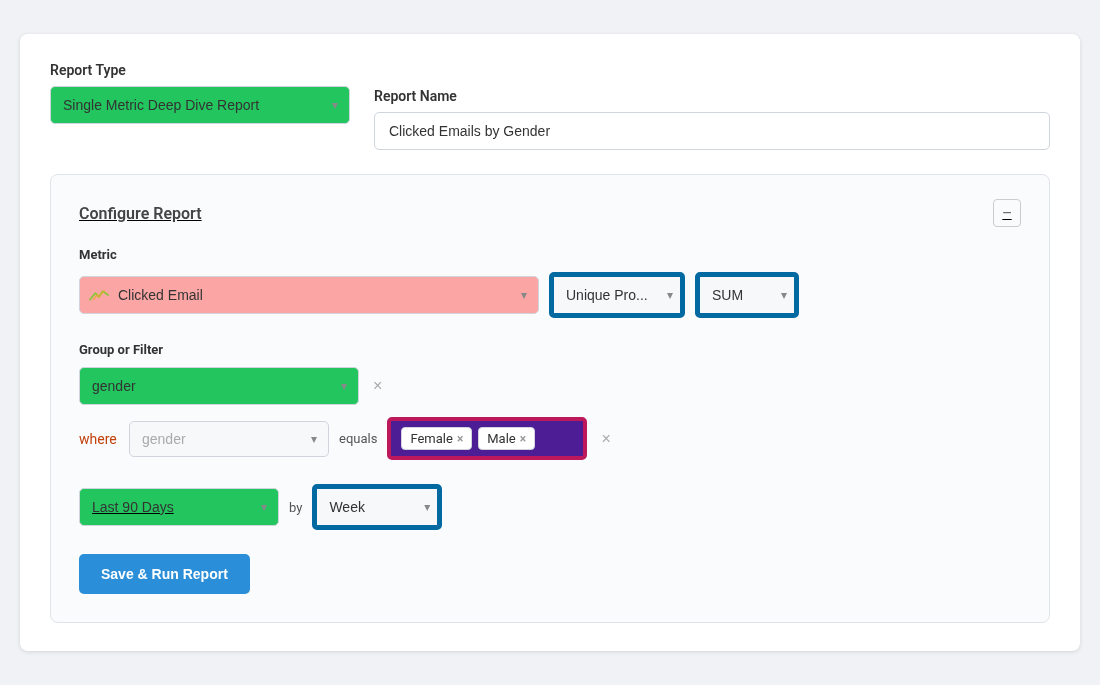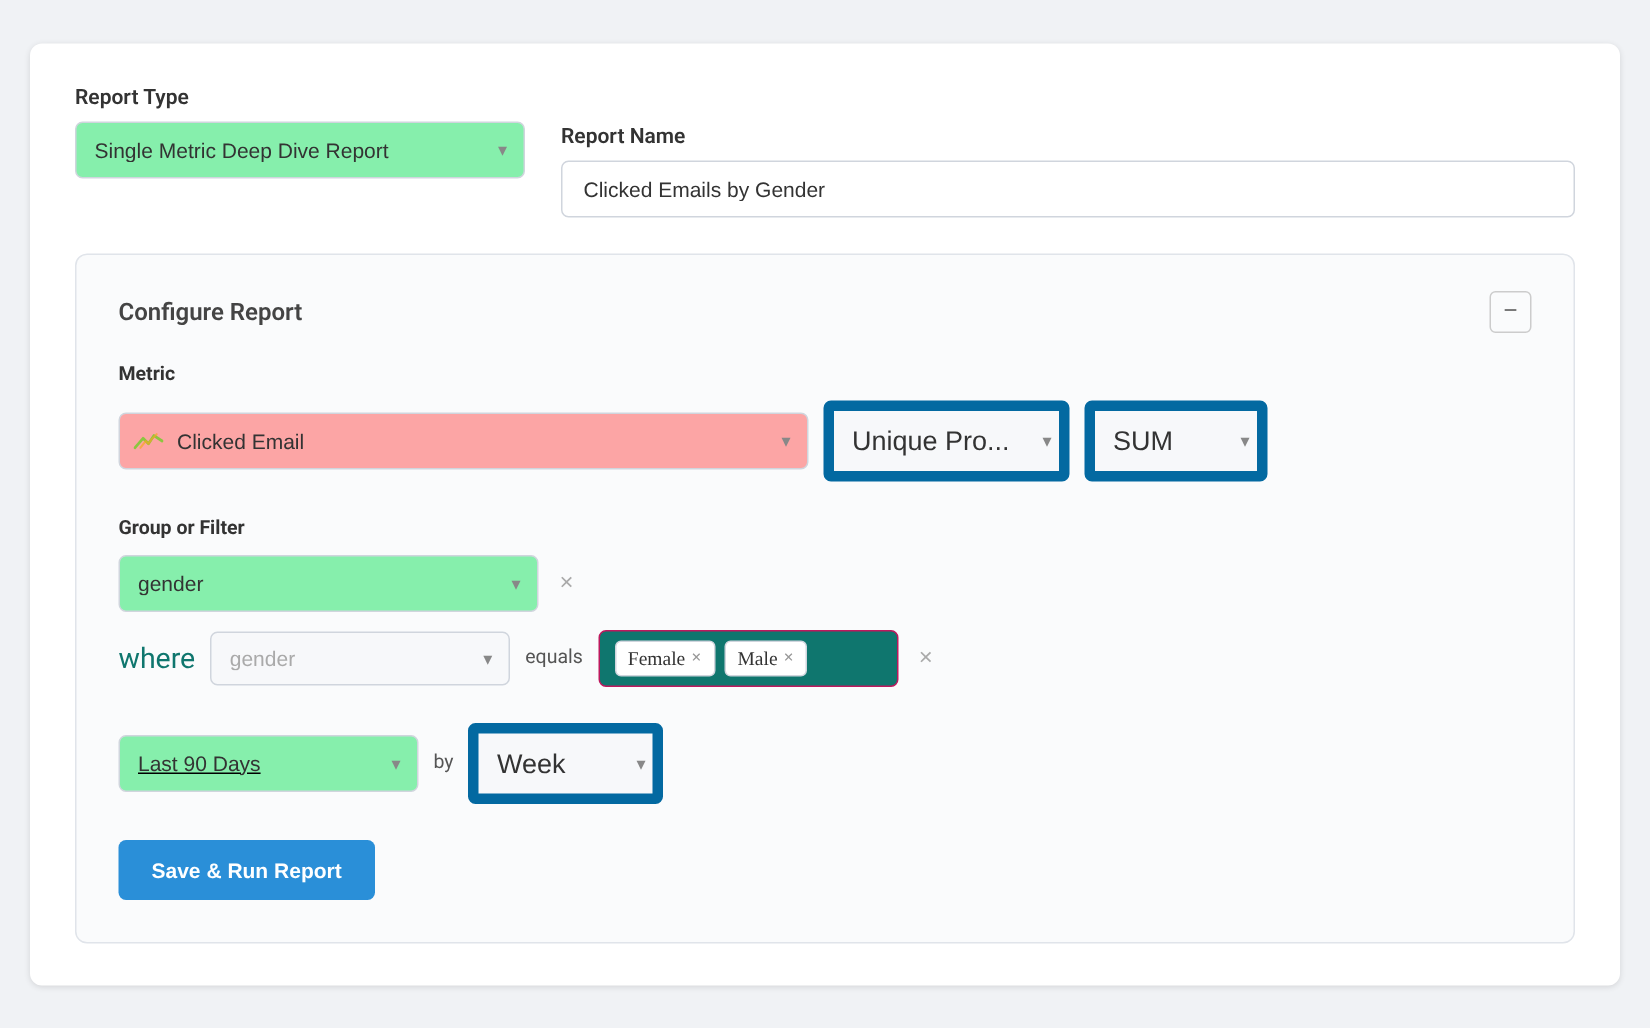--- a/index.html
+++ b/index.html
@@ -59,21 +59,21 @@
       position: relative;
       display: inline-flex;
       align-items: center;
       width: 100%;
     }
 
     .select-wrapper select {
       width: 100%;
       appearance: none;
       -webkit-appearance: none;
-      background: #86efac;
+      background: #22c55e;
       border: 1px solid #d0d5dd;
       border-radius: 5px;
       padding: 10px 36px 10px 12px;
       font-size: 14px;
       color: #333;
       cursor: pointer;
       outline: none;
     }
 
     .chevron-icon {
@@ -101,20 +101,21 @@
       padding: 24px 28px 28px 28px;
       background: #fafbfc;
       position: relative;
     }
 
     .configure-header {
       display: flex;
       justify-content: space-between;
       align-items: center;
       margin-bottom: 20px;
+      text-decoration: underline;
     }
 
     .configure-title {
       font-size: 16px;
       font-weight: 600;
       color: #444;
     }
 
     .collapse-btn {
       background: none;
@@ -188,24 +189,24 @@
     .small-select-wrapper {
       position: relative;
       display: inline-flex;
       align-items: center;
     }
 
     .small-select-wrapper select {
       appearance: none;
       -webkit-appearance: none;
       background: #f7f8fa;
-      border: 7px solid #0369a1;
+      border: 5px solid #0369a1;
       border-radius: 5px;
       padding: 10px 32px 10px 12px;
-      font-size: 18px;
+      font-size: 14px;
       color: #333;
       cursor: pointer;
       outline: none;
     }
 
     .group-filter-section {
       margin-bottom: 24px;
     }
 
     .group-filter-row {
@@ -230,22 +231,22 @@
       align-items: center;
     }
 
     .where-row {
       display: flex;
       align-items: center;
       gap: 10px;
     }
 
     .where-label {
-      font-size: 19px;
-      color: #0f766e;
+      font-size: 14px;
+      color: #c2410c;
       min-width: 40px;
     }
 
     .where-select-wrapper {
       position: relative;
       display: inline-flex;
       align-items: center;
       width: 200px;
     }
 
@@ -265,27 +266,26 @@
 
     .equals-label {
       font-size: 13px;
       color: #555;
     }
 
     .tags-container {
       display: flex;
       align-items: center;
       gap: 6px;
-      border: 1px solid #be185d;
-      border-radius: 5px;
-      background: #0f766e;
+      border: 4px solid #be185d;
+      border-radius: 5px;
+      background: #4c1d95;
       padding: 6px 10px;
       min-width: 200px;
       flex-wrap: wrap;
-      font-family: Liberation Serif, serif;
     }
 
     .tag {
       display: inline-flex;
       align-items: center;
       gap: 4px;
       background: #fff;
       border: 1px solid #d0d5dd;
       border-radius: 4px;
       padding: 3px 8px;

